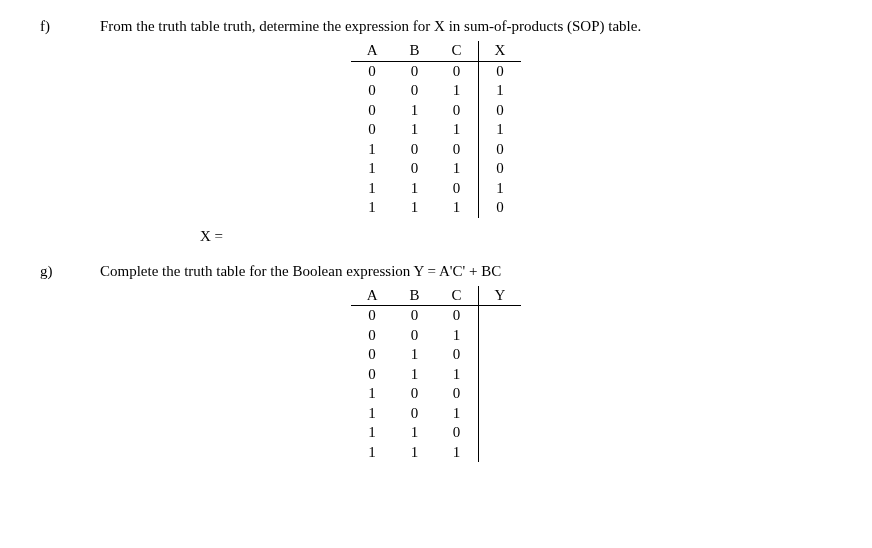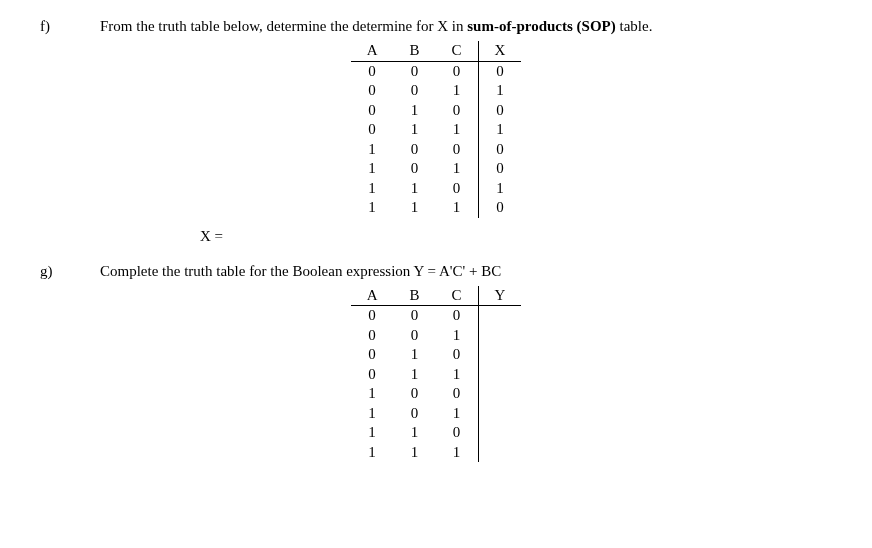--- a/index.html
+++ b/index.html
@@ -17,21 +17,21 @@
     align-items: flex-start;
     margin-bottom: 6px;
   }
   .q-label {
     width: 60px;
     flex-shrink: 0;
   }
   .q-body {
     flex: 1;
   }
-  .bold { font-weight: bold; }
+  .bold { font-weight: normal; }
   table.truth {
     border-collapse: collapse;
     margin: 6px auto 8px auto;
     font-size: 15px;
   }
   table.truth th, table.truth td {
     text-align: center;
     padding: 0 16px;
     line-height: 1.3;
     font-weight: normal;
@@ -50,21 +50,21 @@
     margin: 10px 0 18px 160px;
     font-size: 15px;
   }
 </style>
 </head>
 <body>
 
 <div class="question">
   <div class="q-label">f)</div>
   <div class="q-body">
-    <span>From the truth table below, determine the determine for X in </span><span class="bold">sum-of-products (SOP)</span><span> table.</span>
+    <span>From the truth table truth, determine the expression for X in </span><span class="bold">sum-of-products (SOP)</span><span> table.</span>
   </div>
 </div>
 
 <table class="truth">
   <tbody>
       <tr>
     <th>A</th>
     <th>B</th>
     <th>C</th>
     <th class="outcol-h">X</th>

